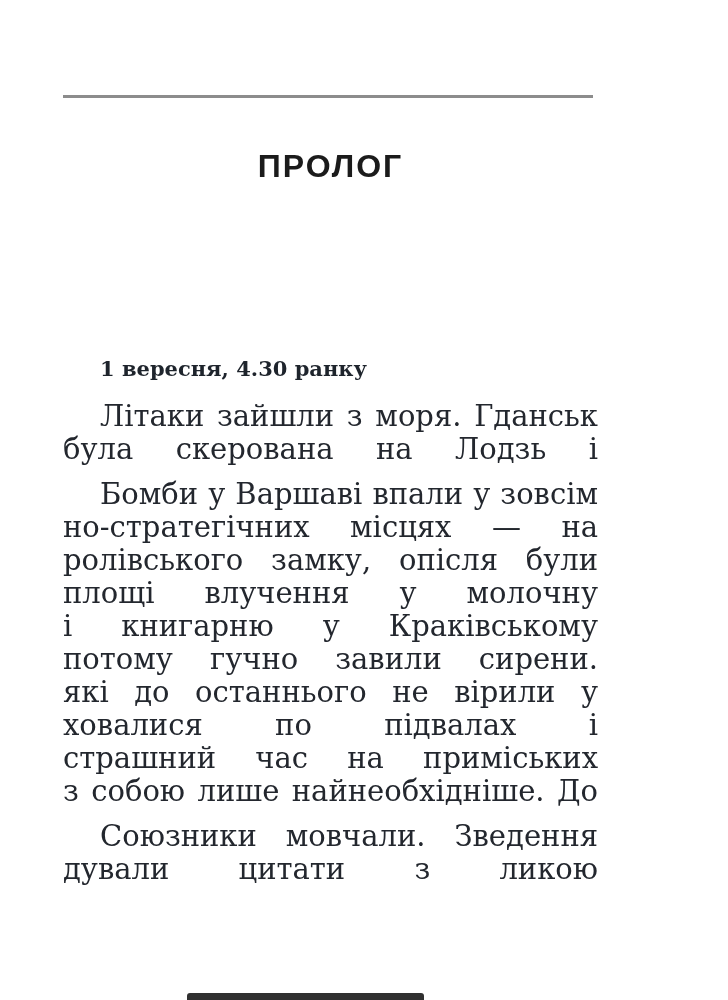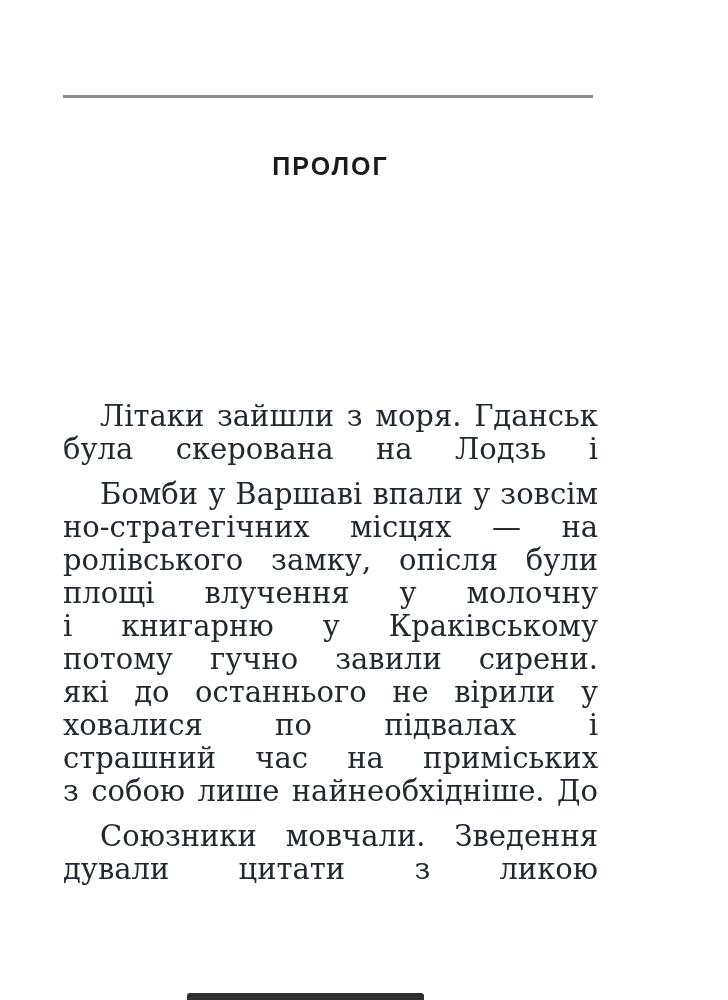--- a/index.html
+++ b/index.html
@@ -26,21 +26,21 @@
   }
   .heading {
     position: absolute;
     left: 63px;
     top: 150px;
     width: 535px;
     margin: 0;
     text-align: center;
     font-family: "Liberation Sans", "DejaVu Sans", sans-serif;
     font-weight: bold;
-    font-size: 25px;
+    font-size: 32px;
     line-height: 32px;
     letter-spacing: 2px;
     color: #1b1b1b;
   }
   .date-line {
     position: absolute;
     left: 63px;
     top: 352px;
     width: 535px;
     text-indent: 37px;
@@ -76,20 +76,21 @@
     background: #303030;
     border-radius: 3px 3px 0 0;
   }
 </style>
 </head>
 <body>
 
 <div class="page">
   <div class="rule"></div>
   <h1 class="heading">ПРОЛОГ</h1>
+  <div class="date-line">1 вересня, 4.30 ранку</div>
   <div class="body-text" id="paragraphs">
       <div class="para">
         <div class="line first">Літаки зайшли з моря. Гданськ першим за-</div>
         <div class="line last">була скерована на Лодзь і Варшаву.</div>
       </div>
       <div class="para">
         <div class="line first">Бомби у Варшаві впали у зовсім не воєн-</div>
         <div class="line">но-стратегічних місцях — на площі біля Ко-</div>
         <div class="line">ролівського замку, опісля були зареєстровані</div>
         <div class="line">площі влучення у молочну крамницю у Білянах</div>

